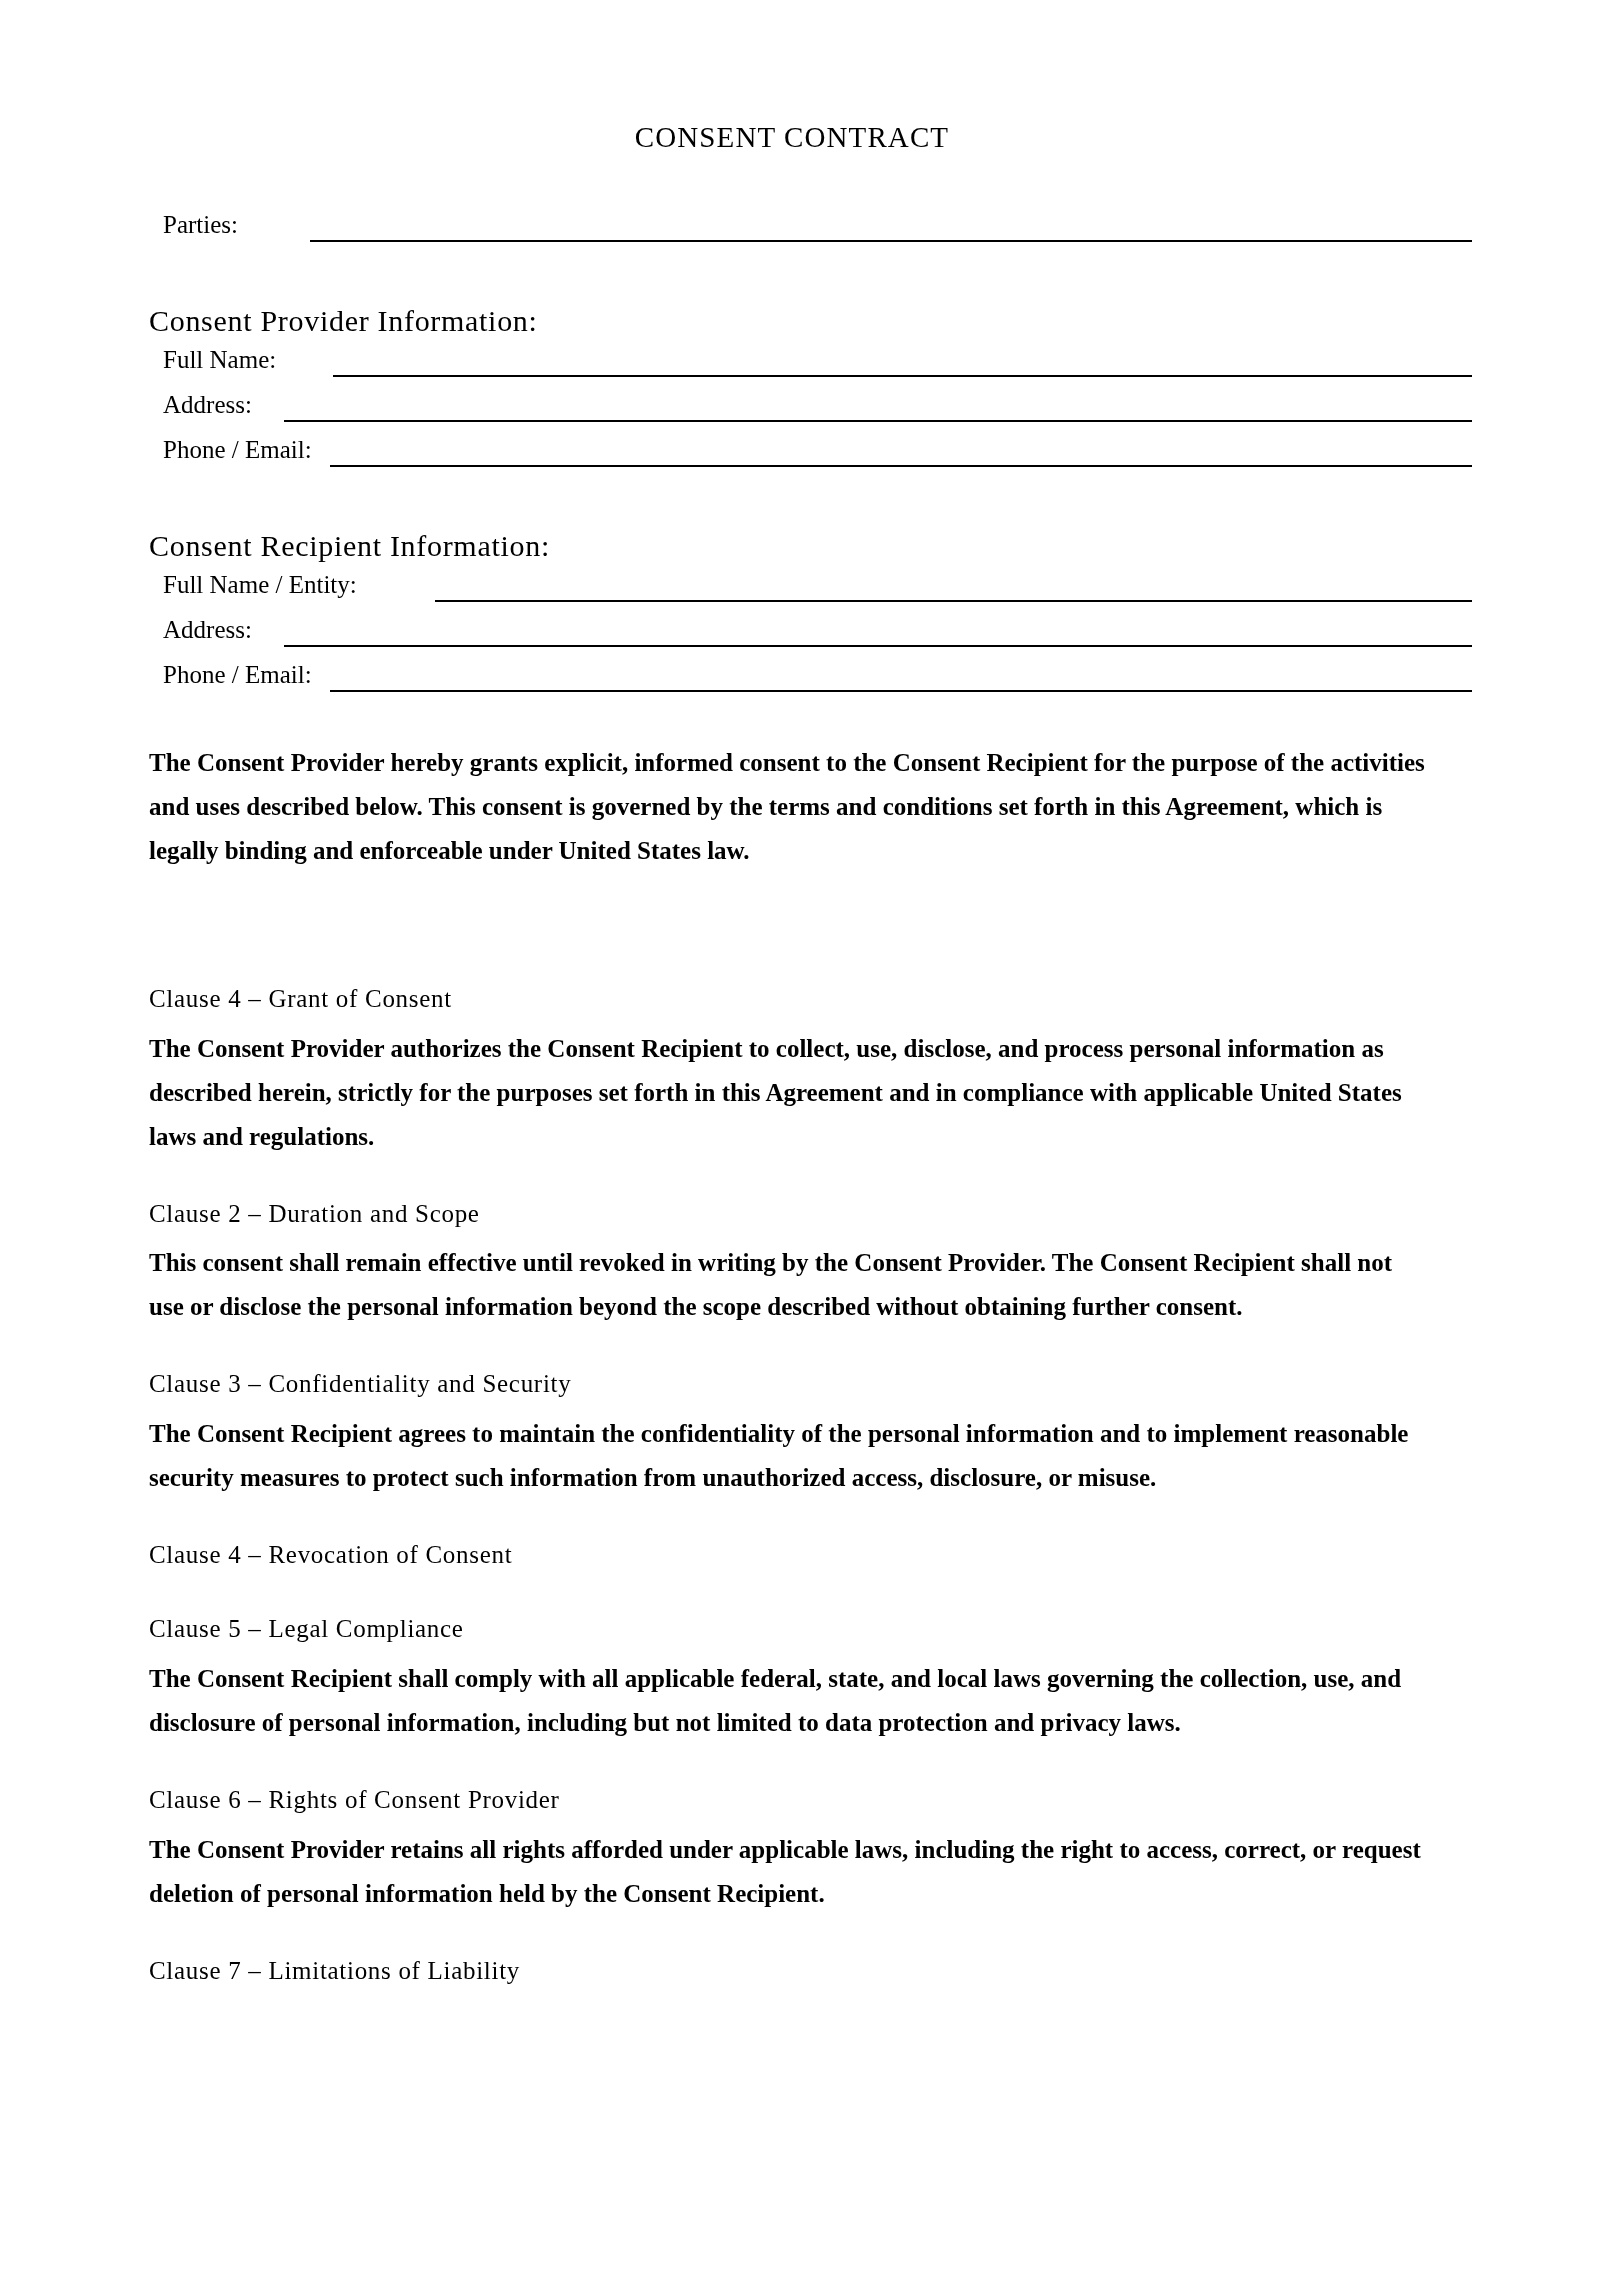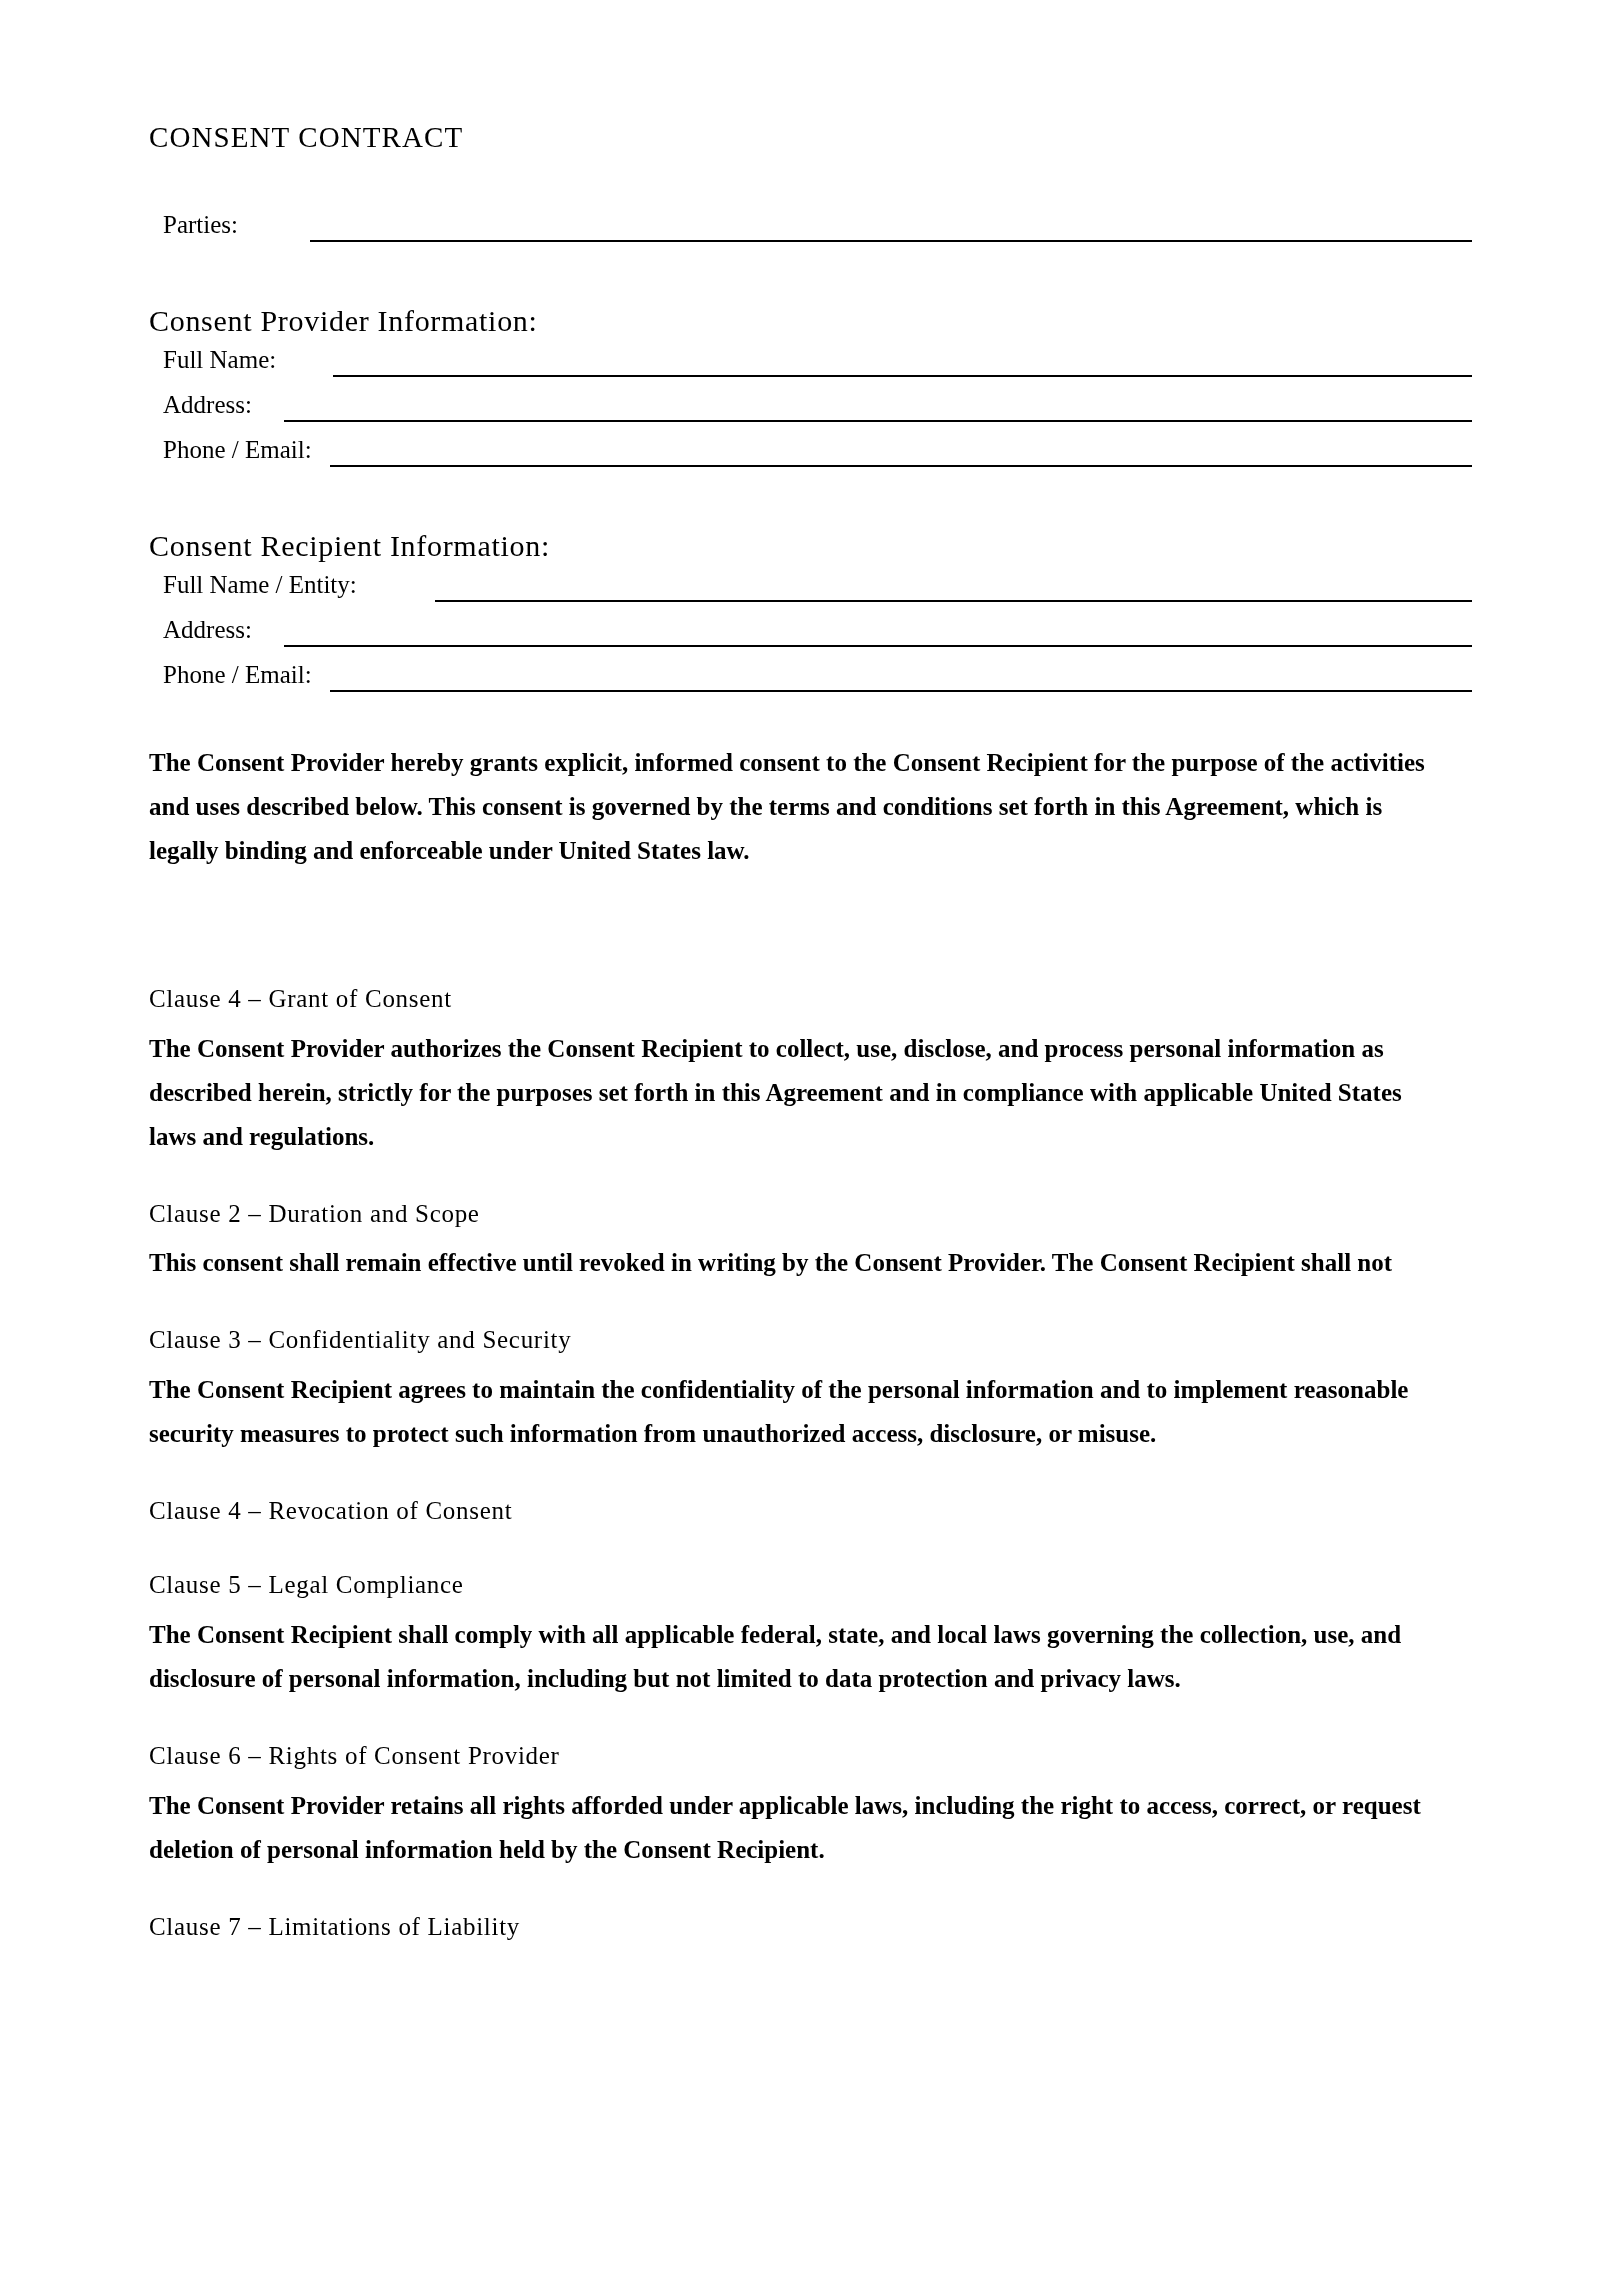--- a/index.html
+++ b/index.html
@@ -22,21 +22,21 @@
   }
   .doc {
     position: absolute;
     left: 149px;
     top: 0;
     width: 1323px;
   }
 
   
   .doc-title {
-    text-align: left;
+    text-align: center;
     font-size: 29px;
     letter-spacing: 1.1px;
     margin-top: 122px;
     margin-bottom: 0;
     font-weight: normal;
     line-height: 1.1;
     padding-right: 37px;
   }
 
   
@@ -163,20 +163,21 @@
         <span class="ln">The Consent Provider authorizes the Consent Recipient to collect, use, disclose, and process personal information as</span>
         <span class="ln">described herein, strictly for the purposes set forth in this Agreement and in compliance with applicable United States</span>
         <span class="ln">laws and regulations.</span>
       </p>
     </div>
 
     <div class="clause-block">
       <div class="clause-head">Clause 2 – Duration and Scope</div>
       <p class="body-text">
         <span class="ln">This consent shall remain effective until revoked in writing by the Consent Provider. The Consent Recipient shall not</span>
+        <span class="ln">use or disclose the personal information beyond the scope described without obtaining further consent.</span>
       </p>
     </div>
 
     <div class="clause-block">
       <div class="clause-head">Clause 3 – Confidentiality and Security</div>
       <p class="body-text">
         <span class="ln">The Consent Recipient agrees to maintain the confidentiality of the personal information and to implement reasonable</span>
         <span class="ln">security measures to protect such information from unauthorized access, disclosure, or misuse.</span>
       </p>
     </div>

